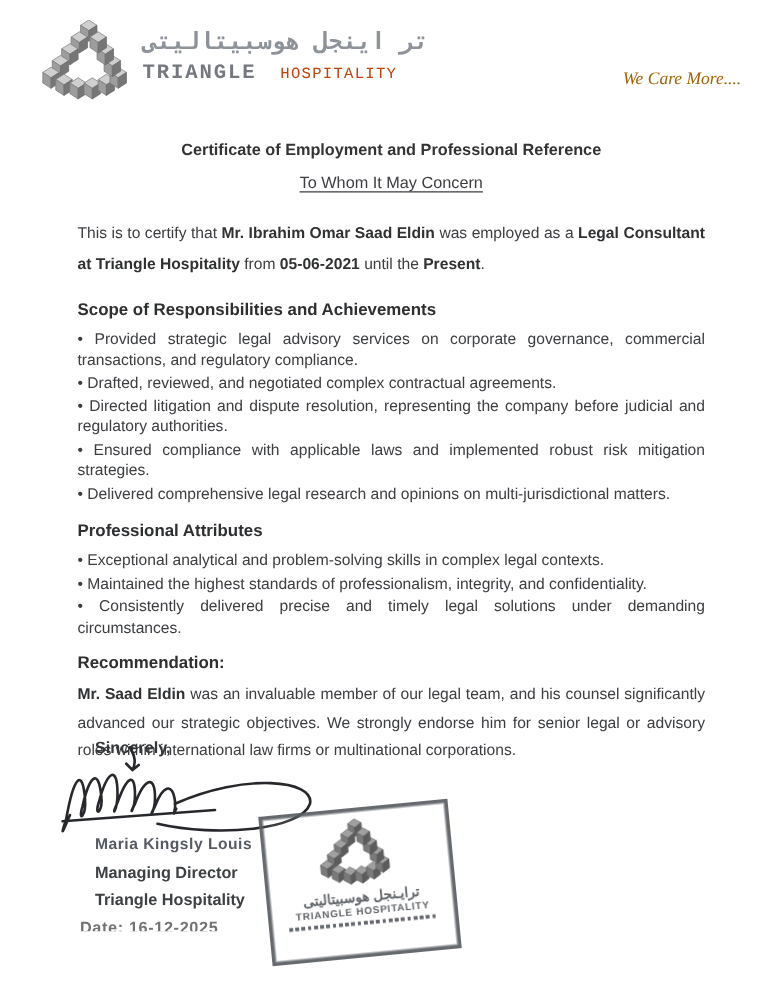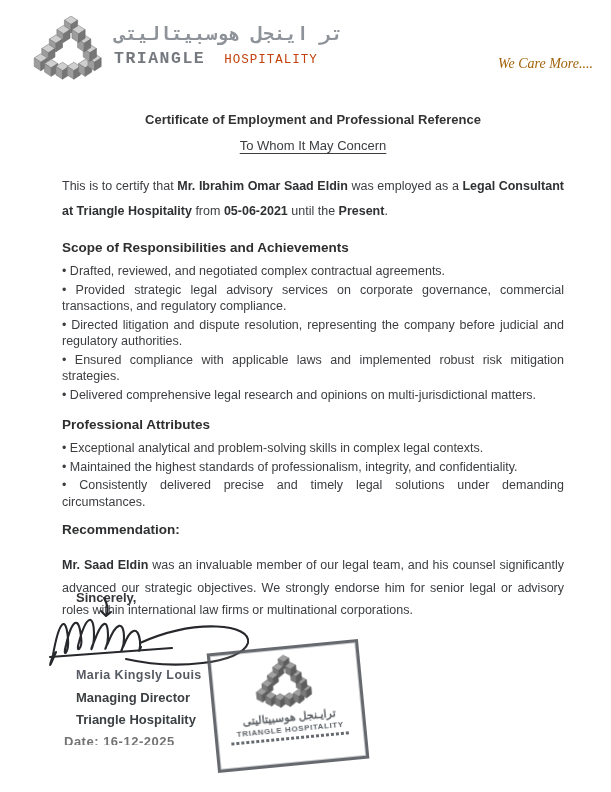--- a/index.html
+++ b/index.html
@@ -25,21 +25,21 @@
 
   
   .main { position:absolute; left:62px; top:112px; width:502px; }
   .doc-title { font-size:13px; line-height:16px; font-weight:bold; text-align:center; color:#333; margin-bottom:10px; }
   .doc-subtitle { font-size:13px; line-height:16px; text-align:center; color:#3b3d40;
     text-decoration:underline; text-underline-offset:3px; margin-bottom:20px; }
   .para { font-size:12.5px; text-align:justify; }
   .intro { line-height:25px; margin-bottom:16px; }
   .sec-heading { font-size:13.5px; font-weight:bold; color:#2e2f31; margin-bottom:8px; }
   .sec-heading.mt { margin-top:14px; }
-  .rec-heading { margin-top:12px; margin-bottom:17px; }
+  .rec-heading { margin-top:12px; margin-bottom:7px; }
   .bullet { line-height:16.5px; margin-bottom:2px; }
   .bullet > span::before { content:"• "; }
   .rec-para { line-height:22.5px; }
   b { color:#2f3133; }
 
   
   .closing { position:absolute; left:76px; top:590px; font-size:13px; font-weight:bold; color:#343639; }
   .signature-svg { position:absolute; left:46px; top:592px; }
   .sig-name { position:absolute; left:76px; top:668px; font-size:12.5px; font-weight:bold; color:#565b63; letter-spacing:.4px; }
   .sig-role { position:absolute; left:76px; top:690px; font-size:13px; font-weight:bold; color:#3c4043; }
@@ -102,22 +102,22 @@
   </div>
   <div class="tagline">We Care More....</div>
 
   <div class="main">
     <div class="doc-title">Certificate of Employment and Professional Reference</div>
     <div class="doc-subtitle">To Whom It May Concern</div>
 
     <p class="para intro"><span>This is to certify that </span><b>Mr. Ibrahim Omar Saad Eldin</b><span> was employed as a </span><b>Legal Consultant at</b><span> </span><b>Triangle Hospitality</b><span> from </span><b>05-06-2021</b><span> until the </span><b>Present</b><span>.</span></p>
 
     <div class="sec-heading">Scope of Responsibilities and Achievements</div>
+    <p class="para bullet"><span>Provided strategic legal advisory services on corporate governance, commercial transactions, and regulatory compliance.</span></p>
     <p class="para bullet"><span>Drafted, reviewed, and negotiated complex contractual agreements.</span></p>
-    <p class="para bullet"><span>Provided strategic legal advisory services on corporate governance, commercial transactions, and regulatory compliance.</span></p>
     <p class="para bullet"><span>Directed litigation and dispute resolution, representing the company before judicial and regulatory authorities.</span></p>
     <p class="para bullet"><span>Ensured compliance with applicable laws and implemented robust risk mitigation strategies.</span></p>
     <p class="para bullet"><span>Delivered comprehensive legal research and opinions on multi-jurisdictional matters.</span></p>
 
     <div class="sec-heading mt">Professional Attributes</div>
     <p class="para bullet"><span>Exceptional analytical and problem-solving skills in complex legal contexts.</span></p>
     <p class="para bullet"><span>Maintained the highest standards of professionalism, integrity, and confidentiality.</span></p>
     <p class="para bullet"><span>Consistently delivered precise and timely legal solutions under demanding circumstances.</span></p>
 
     <div class="sec-heading rec-heading">Recommendation:</div>

